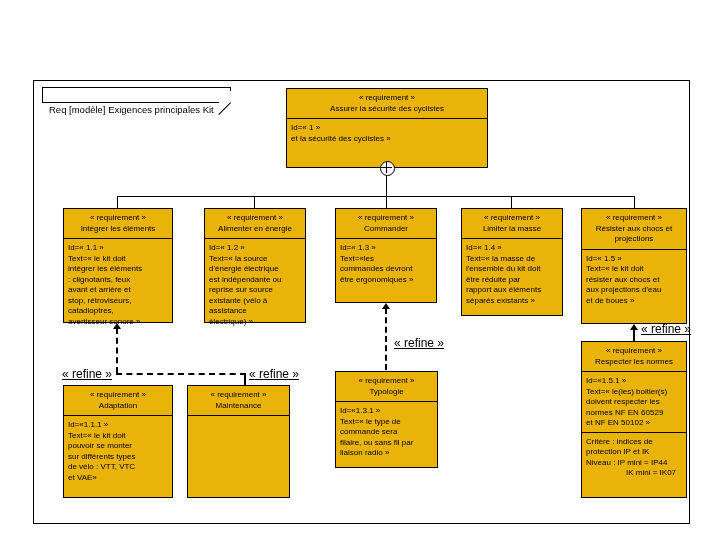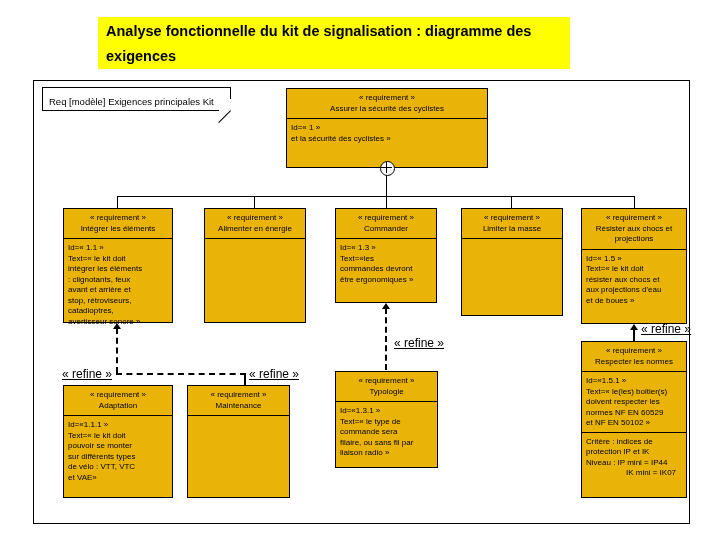--- a/index.html
+++ b/index.html
@@ -24,26 +24,26 @@
   }
 
   
   .frame{
     position:absolute;left:33px;top:80px;width:655px;height:442px;
     border:1px solid #000;
     background:transparent;
   }
   .frame-tab{
     position:absolute;left:42px;top:87px;
-    height:24px;
+    height:16px;
     border:1px solid #000;
     background:#ffffff;
     font-size:9.5px;
     line-height:19px;
-    padding:4px 16px 0 6px;
+    padding:12px 16px 0 6px;
     white-space:nowrap;
     box-sizing:border-box;
   }
   .frame-tab::after{
     content:"";
     position:absolute;right:-1px;bottom:-1px;
     width:0;height:0;
     border-left:11px solid #ffffff;
     border-bottom:11px solid #ffffff;
     border-right:0;
@@ -127,21 +127,20 @@
   .edge-label{
     position:absolute;font-size:12px;line-height:10px;z-index:4;
     background:transparent;white-space:nowrap;text-decoration:underline;
   }
 </style>
 </head>
 <body>
 
 <div id="stage">
 
-  <div class="title-banner">Analyse fonctionnelle du kit de signalisation : diagramme des exigences</div>
 
   <div class="frame"></div>
   <div class="frame-tab">
     <span class="clip"></span>
     <span class="clipline"></span>
     <span class="lbl">Req [modèle] Exigences principales Kit</span>
   </div>
 
   <div class="ln-v" style="left:386px;top:168px;height:7px;"></div>
   <div class="crosshair" style="left:380px;top:161px;"></div>
@@ -196,39 +195,57 @@
       <span class="ln">catadioptres,</span>
       <span class="ln">avertisseur sonore »</span>
     </div>
   </div>
 
   <div class="req" style="left:204px;top:208px;width:102px;height:115px;">
     <div class="hdr">
       <span class="stereo">« requirement »</span>
       <span class="nm">Alimenter en énergie</span>
     </div>
+    <div class="body">
+      <span class="ln">Id=« 1.2 »</span>
+      <span class="ln">Text=« la source</span>
+      <span class="ln">d'énergie électrique</span>
+      <span class="ln">est indépendante ou</span>
+      <span class="ln">reprise sur source</span>
+      <span class="ln">existante (vélo à</span>
+      <span class="ln">assistance</span>
+      <span class="ln">électrique) »</span>
+    </div>
   </div>
 
   <div class="req" style="left:335px;top:208px;width:102px;height:95px;">
     <div class="hdr">
       <span class="stereo">« requirement »</span>
       <span class="nm">Commander</span>
     </div>
     <div class="body">
       <span class="ln">Id=« 1.3 »</span>
       <span class="ln">Text=«les</span>
       <span class="ln">commandes devront</span>
       <span class="ln">être ergonomiques »</span>
     </div>
   </div>
 
   <div class="req" style="left:461px;top:208px;width:102px;height:108px;">
     <div class="hdr">
       <span class="stereo">« requirement »</span>
       <span class="nm">Limiter la masse</span>
+    </div>
+    <div class="body">
+      <span class="ln">Id=« 1.4 »</span>
+      <span class="ln">Text=« la masse de</span>
+      <span class="ln">l'ensemble du kit doit</span>
+      <span class="ln">être réduite par</span>
+      <span class="ln">rapport aux éléments</span>
+      <span class="ln">séparés existants »</span>
     </div>
   </div>
 
   <div class="req" style="left:581px;top:208px;width:106px;height:116px;">
     <div class="hdr">
       <span class="stereo">« requirement »</span>
       <span class="nm">Résister aux chocs et</span>
       <span class="nm">projections</span>
     </div>
     <div class="body">

